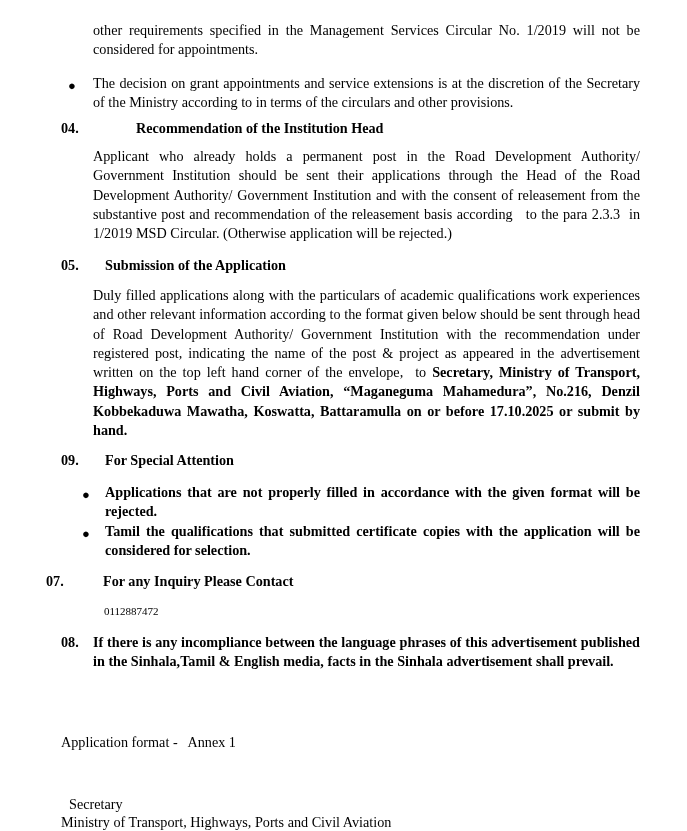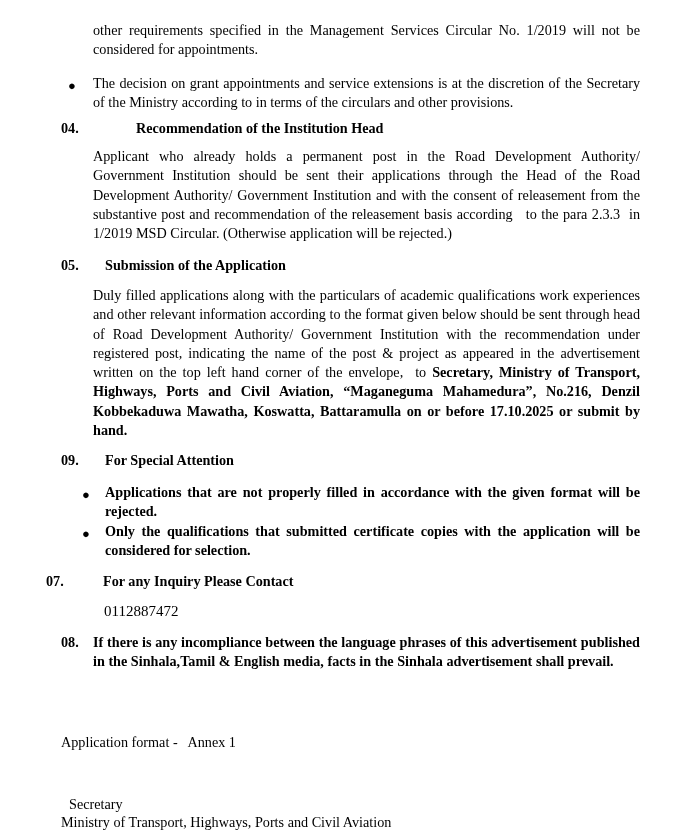--- a/index.html
+++ b/index.html
@@ -32,24 +32,24 @@
   <span>Duly filled applications along with the particulars of academic qualifications work experiences and other relevant information according to the format given below should be sent through head of Road Development Authority/ Government Institution with the recommendation under registered post, indicating the name of the post &amp; project as appeared in the advertisement written on the top left hand corner of the envelope,&nbsp; to </span><span class="bold">Secretary, Ministry of Transport, Highways, Ports and Civil Aviation, “Maganeguma Mahamedura”, No.216, Denzil Kobbekaduwa Mawatha, Koswatta, Battaramulla on or before 17.10.2025 or submit by hand.</span>
 </div>
 
 <span class="num" style="left:61px; top:451px;">09.</span>
 <div class="abs bold" style="left:105px; top:451px;">For Special Attention</div>
 
 <span class="bullet" style="left:82px; top:485px;">●</span>
 <div class="abs para bold" style="left:105px; top:483px; width:535px;">Applications that are not properly filled in accordance with the given format will be rejected.</div>
 
 <span class="bullet" style="left:82px; top:524px;">●</span>
-<div class="abs para bold" style="left:105px; top:522px; width:535px;">Only the qualifications that submitted certificate copies with the application will be considered for selection.</div>
+<div class="abs para bold" style="left:105px; top:522px; width:535px;">Tamil the qualifications that submitted certificate copies with the application will be considered for selection.</div>
 
 <span class="num" style="left:46px; top:572px;">07.</span>
 <div class="abs bold" style="left:103px; top:572px;">For any Inquiry Please Contact</div>
-<div class="abs" style="left:104px; top:602px; font-size:15px;">0112887472</div>
+<div class="abs" style="left:104px; top:602px; font-size:11px;">0112887472</div>
 
 <span class="num" style="left:61px; top:633px;">08.</span>
 <div class="abs para bold" style="left:93px; top:633px; width:547px; text-indent:0;">If there is any incompliance between the language phrases of this advertisement published in the Sinhala,Tamil &amp; English media, facts in the Sinhala advertisement shall prevail.</div>
 
 <div class="abs" style="left:61px; top:733px;">Application format -&nbsp;&nbsp; Annex 1</div>
 <div class="abs" style="left:69px; top:795px;">Secretary</div>
 <div class="abs" style="left:61px; top:813px;">Ministry of Transport, Highways, Ports and Civil Aviation</div>
 
 </body></html>

